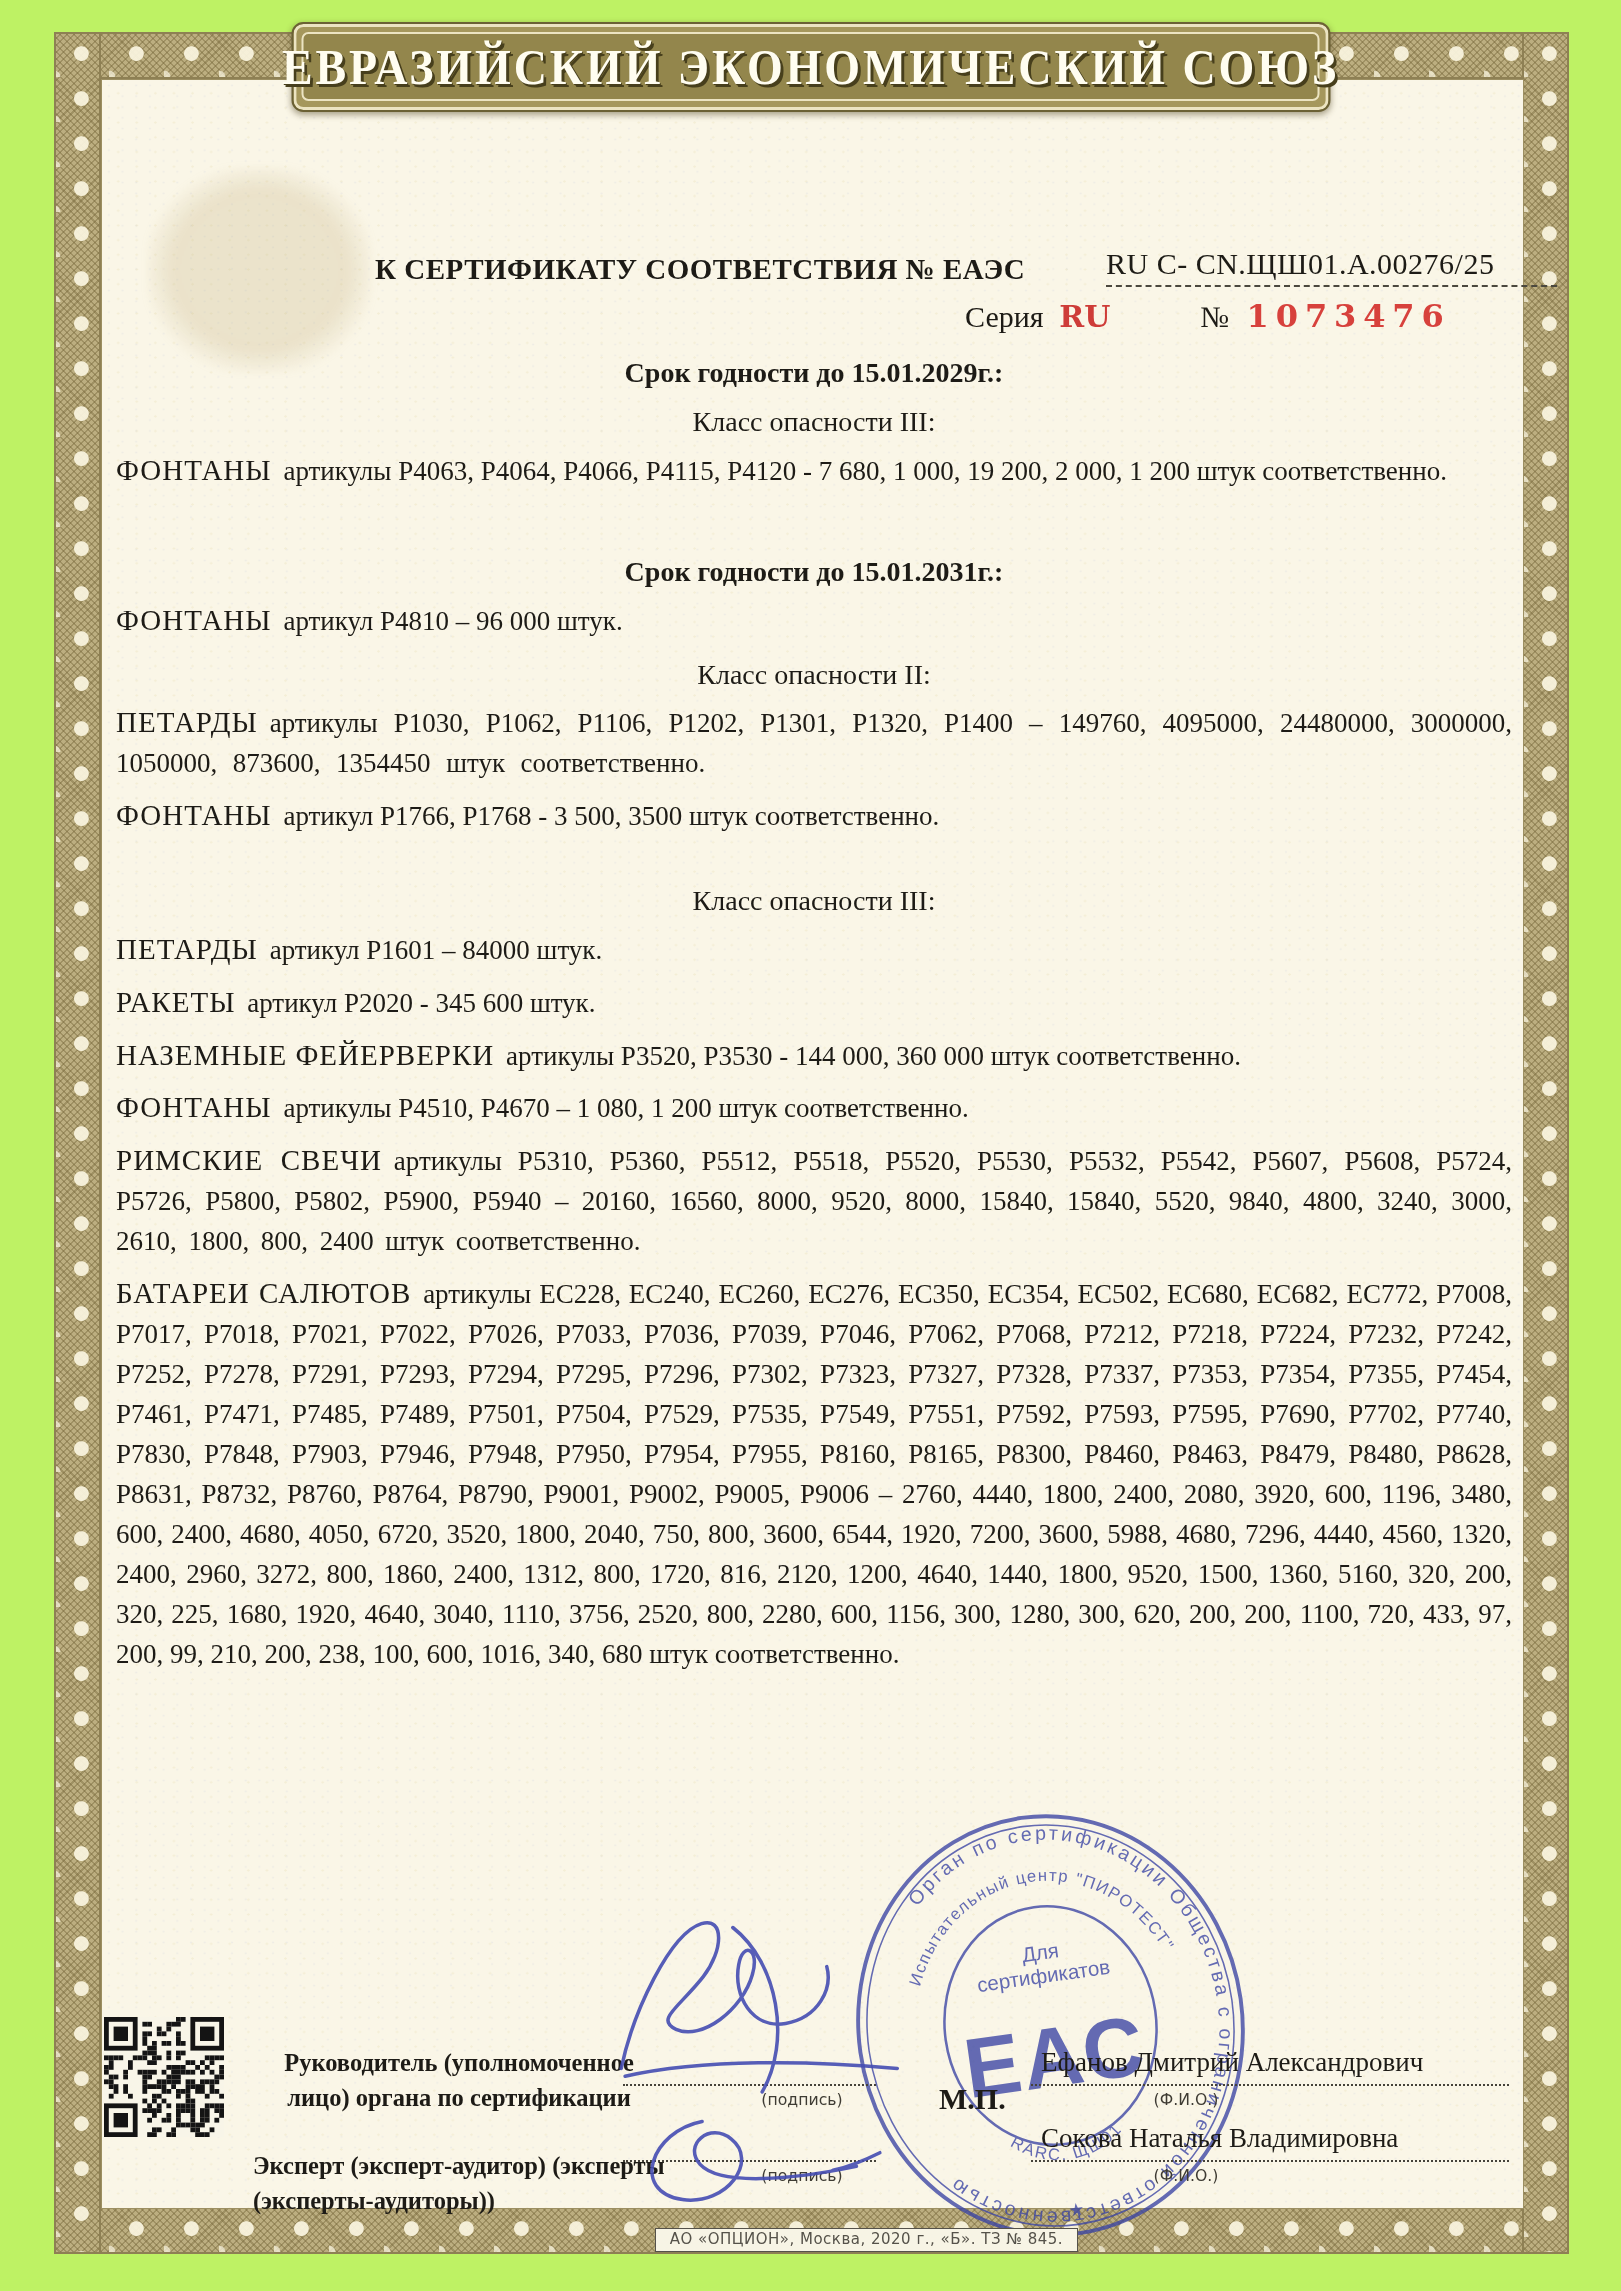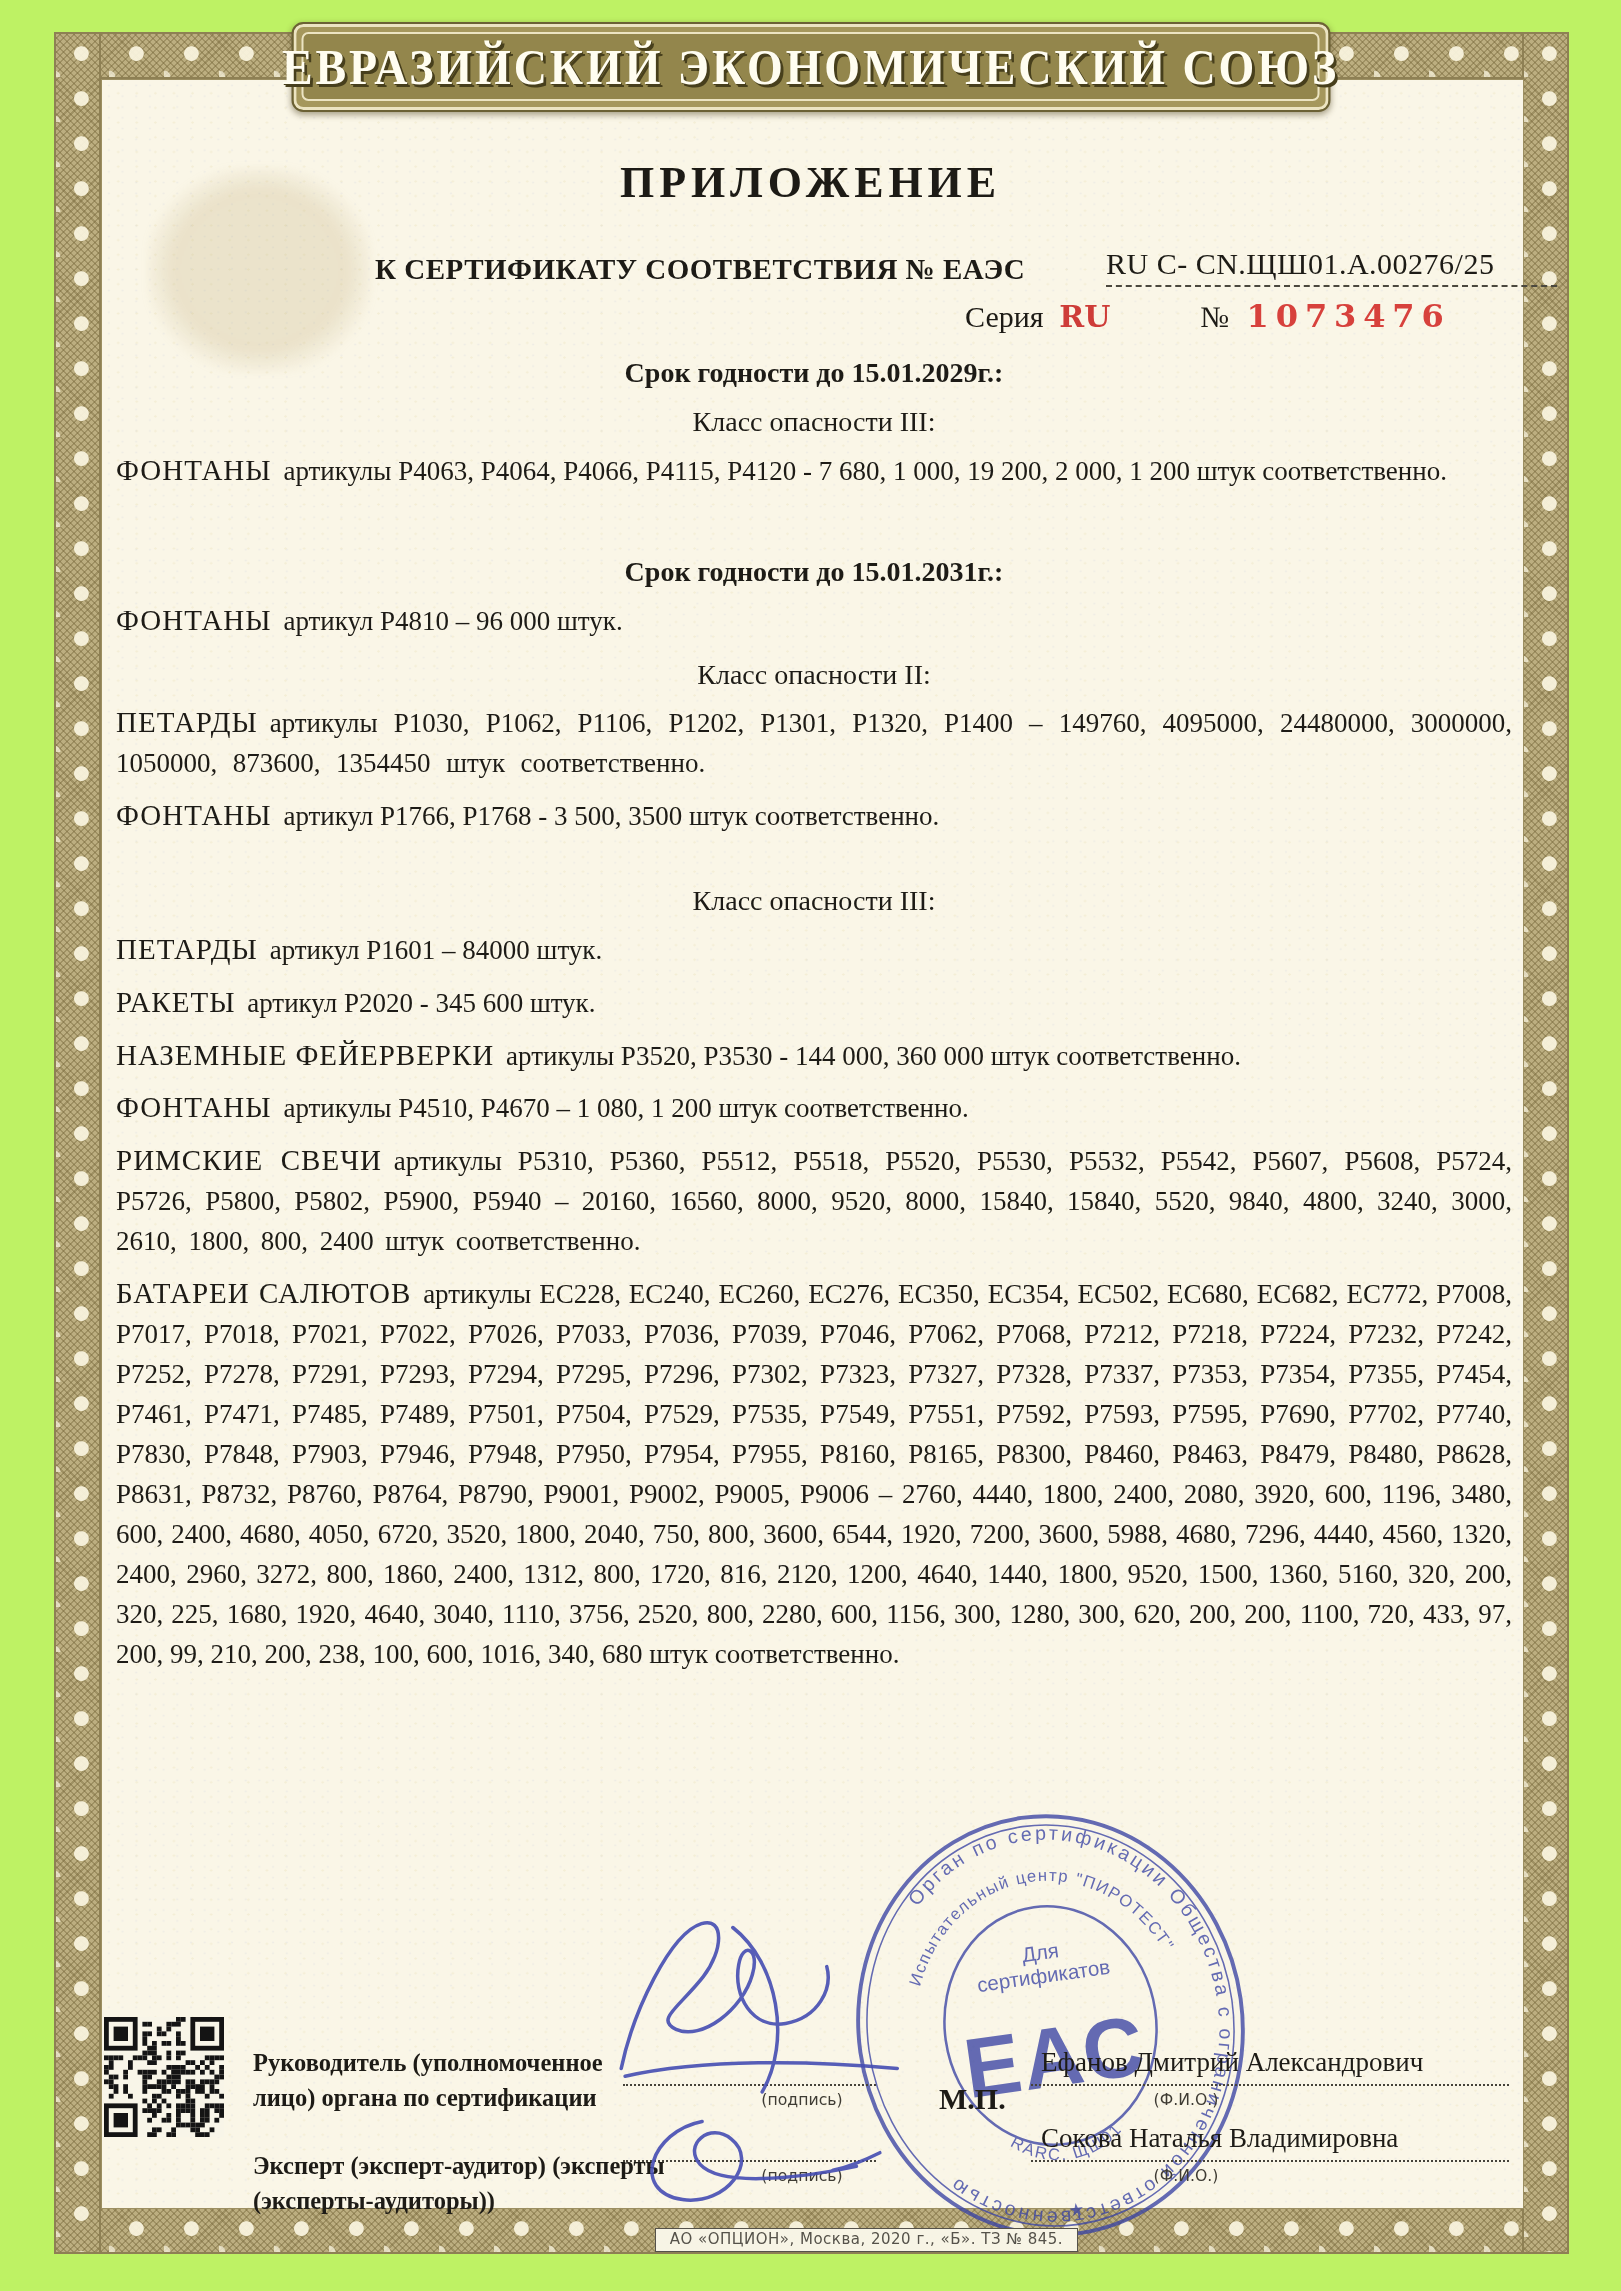--- a/index.html
+++ b/index.html
@@ -63,21 +63,21 @@
   .para{font-size:27px;line-height:40px;text-align:justify;margin:11.8px 0 9.8px;}
   .para .lead{font-size:29px;letter-spacing:1px;margin-right:11.8px;}
   .gap-lg{margin-top:65px;}
   .gap-md{margin-top:49px;}
   .jspread{word-spacing:8.8px;}
   .jspread2{word-spacing:4.9px;}
 
   
   .qr{position:absolute;left:104px;top:2017px;width:120px;height:120px;z-index:3;}
   .sign-label{position:absolute;font-size:24.5px;font-weight:bold;line-height:35px;z-index:3;}
-  .lab1{left:253px;top:2045px;width:412px;}
+  .lab1{left:253px;top:2045px;width:412px;text-align:center;}
   .lab2{left:253px;top:2148px;width:451px;}
   .dotline{position:absolute;border-bottom:2px dotted #45423a;height:0;z-index:3;}
   .sigline1{left:623px;top:2084px;width:253px;}
   .sigline2{left:623px;top:2160px;width:253px;}
   .fioline1{left:1031px;top:2084px;width:478px;}
   .fioline2{left:1031px;top:2160px;width:478px;}
   .caption{position:absolute;font-size:15.7px;color:#3e3b33;text-align:center;
     font-family:"DejaVu Sans","Liberation Sans",sans-serif;z-index:3;}
   .cap-sig1{left:704px;top:2090px;width:196px;}
   .cap-sig2{left:704px;top:2166px;width:196px;}
@@ -108,21 +108,20 @@
   <div class="band band-right"></div>
   <div class="paper"></div>
   <div class="smudge"></div>
 
   <div class="banner">
     <div class="banner-inner">
       <span class="banner-text">ЕВРАЗИЙСКИЙ ЭКОНОМИЧЕСКИЙ СОЮЗ</span>
     </div>
   </div>
 
-  <div class="doc-title">ПРИЛОЖЕНИЕ</div>
   <div class="cert-label">К СЕРТИФИКАТУ СООТВЕТСТВИЯ № ЕАЭС</div>
   <div class="cert-number">RU C- CN.ЩШ01.А.00276/25</div>
   <div class="series-row">
     <span class="series-label">Серия</span>
     <span class="series-value">RU</span>
     <span class="number-sign">№</span>
     <span class="blank-number">1073476</span>
   </div>
 
   <div class="content">

